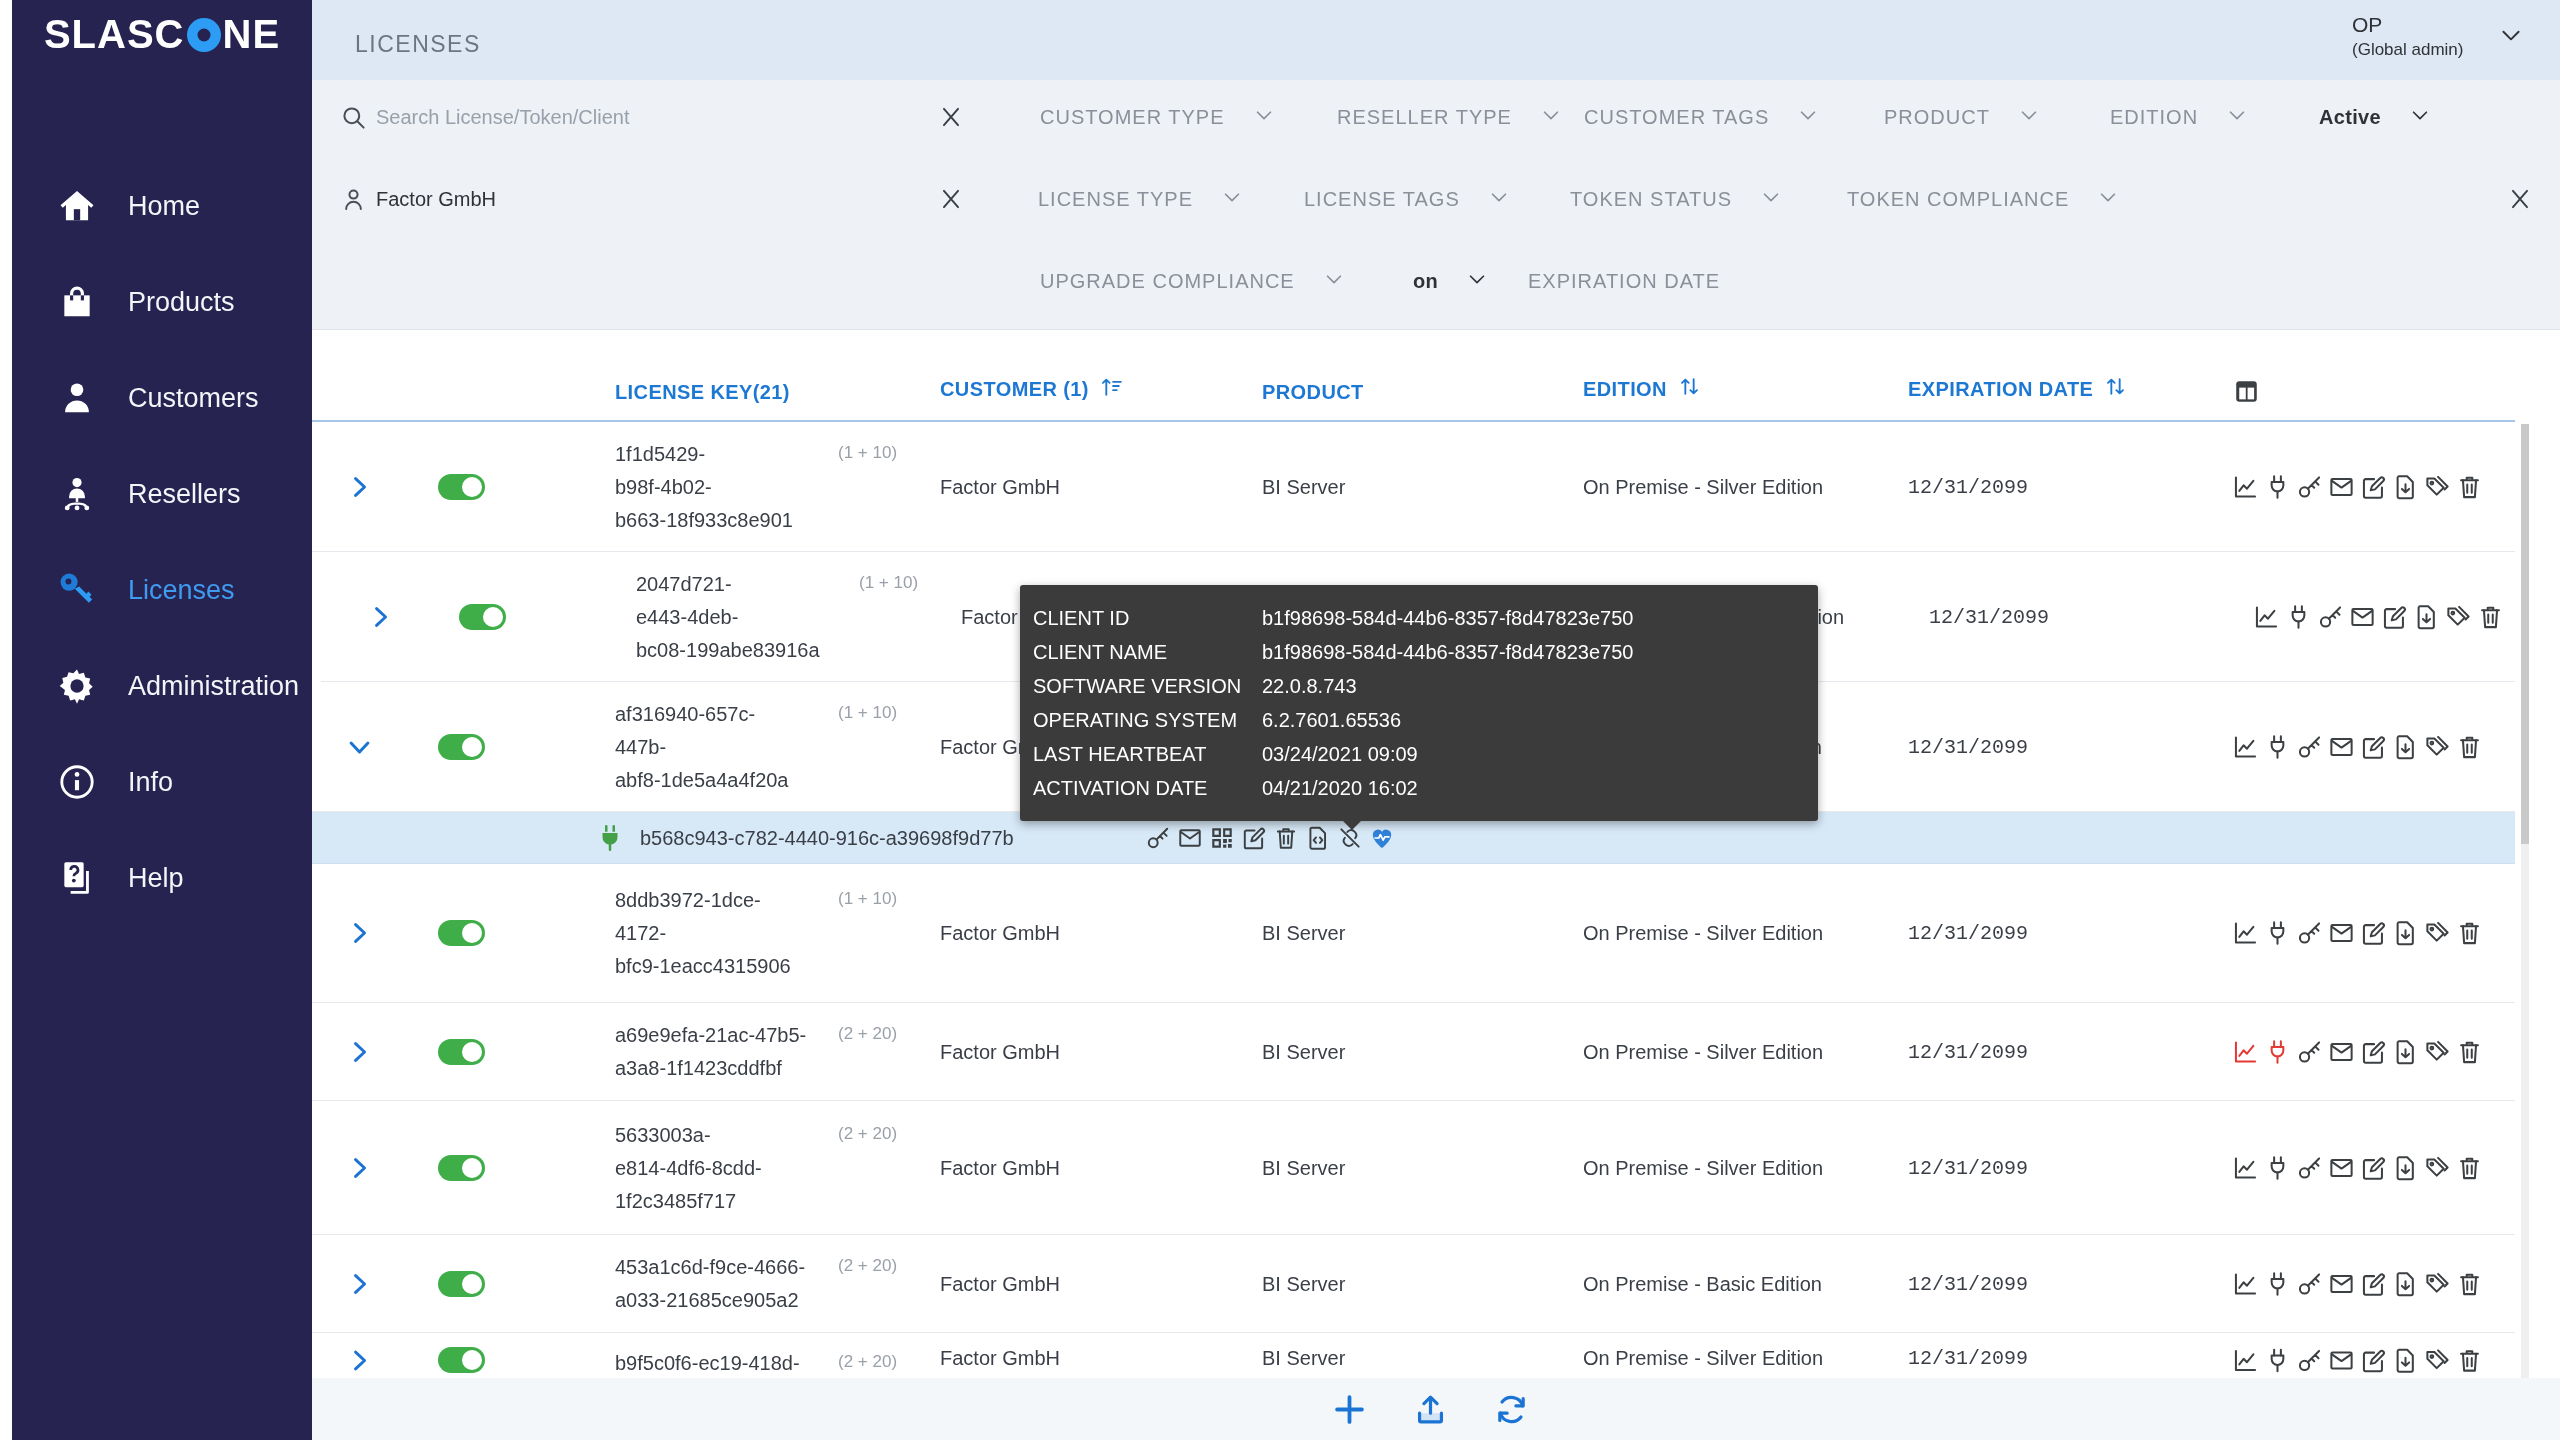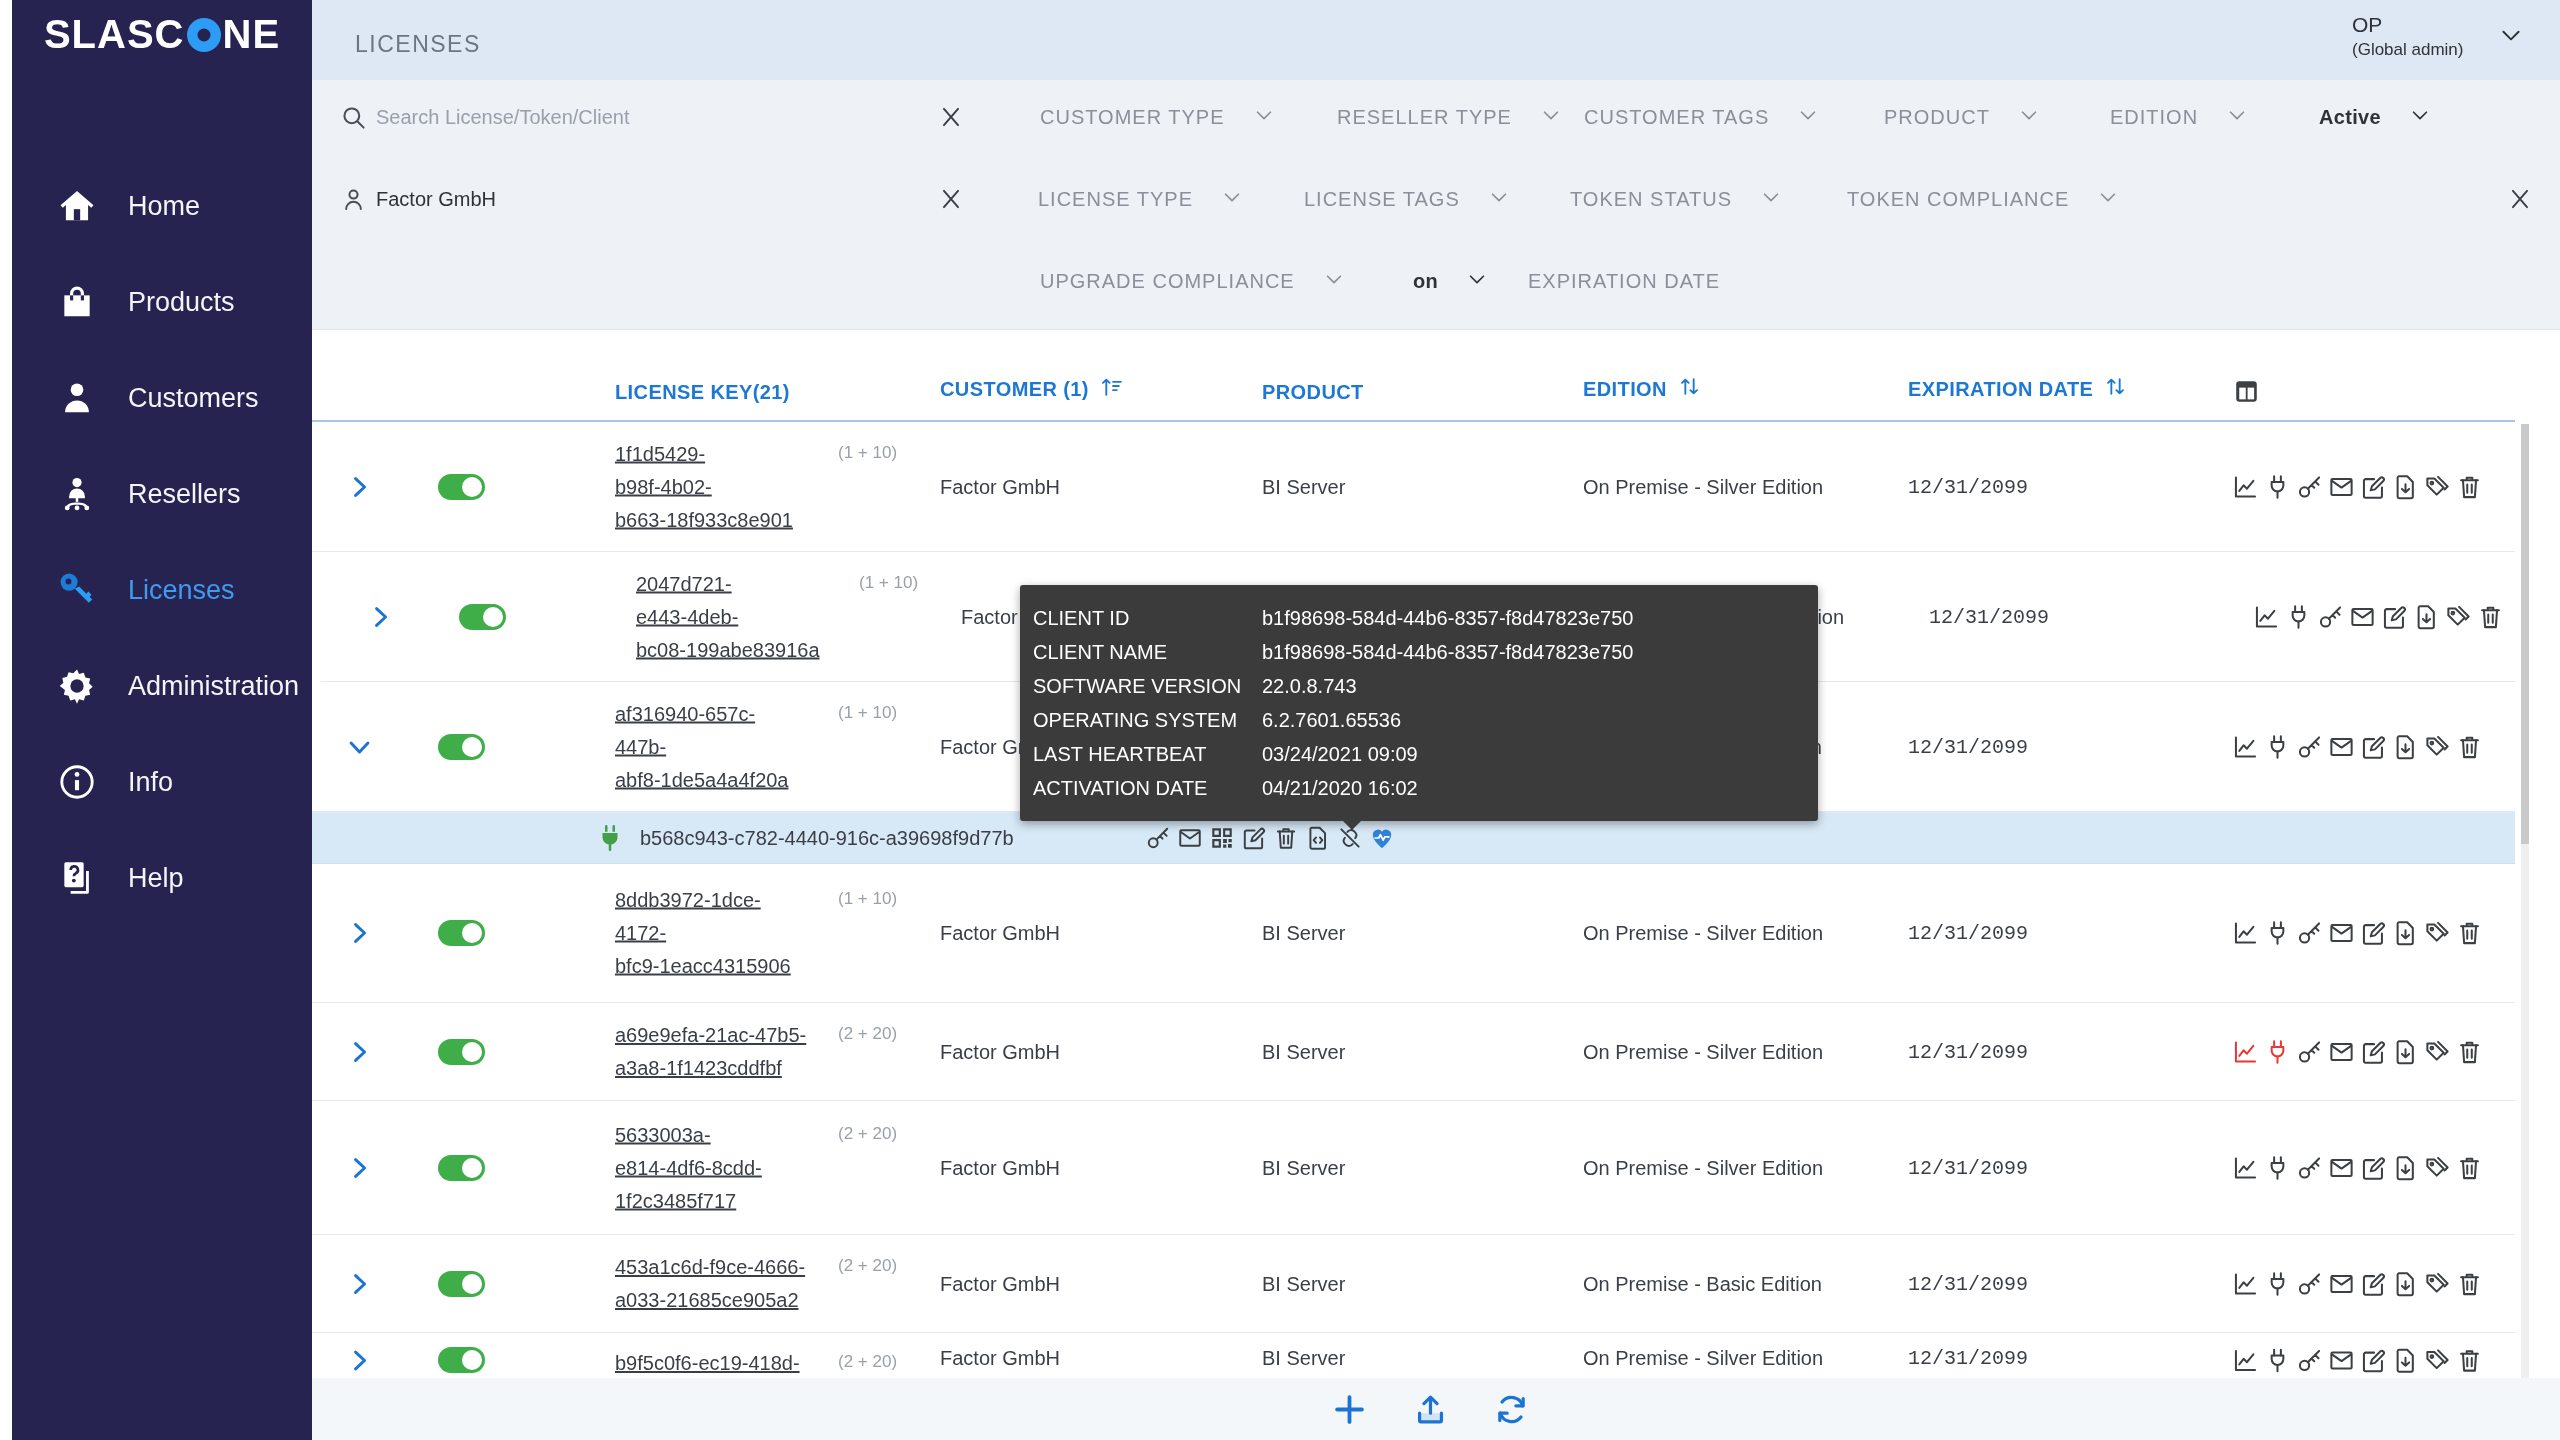--- a/index.html
+++ b/index.html
@@ -61,21 +61,21 @@
 .tbody { position:absolute; top:422px; left:0; width:2215px; }
 .trow { position:relative; border-bottom:1px solid #e5e8ec; background:#fff; }
 .cell { position:absolute; top:50%; transform:translateY(-50%); font-size:20px; color:#3a3f47; white-space:nowrap; }
 .trow.partial .cell { top:14px; transform:none; }
 .c-chev { left:46px; width:27px; height:27px; cursor:pointer; }
 .c-chev svg { width:27px; height:27px; }
 .c-toggle { left:138px; }
 .toggle { width:47px; height:26px; border-radius:14px; background:#3fae49; position:relative; cursor:pointer; }
 .toggle::after { content:""; position:absolute; right:3px; top:3px; width:20px; height:20px;
                  border-radius:50%; background:#fff; }
-.c-key { left:315px; width:315px;text-decoration:underline; }
+.c-key { left:315px; width:315px; }
 .keyline { line-height:33px; }
 .count { position:absolute; left:223px; top:5px; font-size:17px; color:#9aa0a8; }
 .c-customer { left:640px; } .c-product { left:962px; } .c-edition { left:1283px; } .c-exp { left:1608px;font-family:Liberation Mono, monospace; }
 .c-actions { left:1932px; }
 .actions { display:flex; gap:5px; color:#3c4043; }
 .actions .ic { width:27px; height:27px; cursor:pointer; }
 .actions .ic svg { width:100%; height:100%; }
 .actions .ic.red { color:#e53935; }
 
 .client-row { position:relative; height:52px; background:#d7e8f7; border-bottom:1px solid #cfdff0; }

